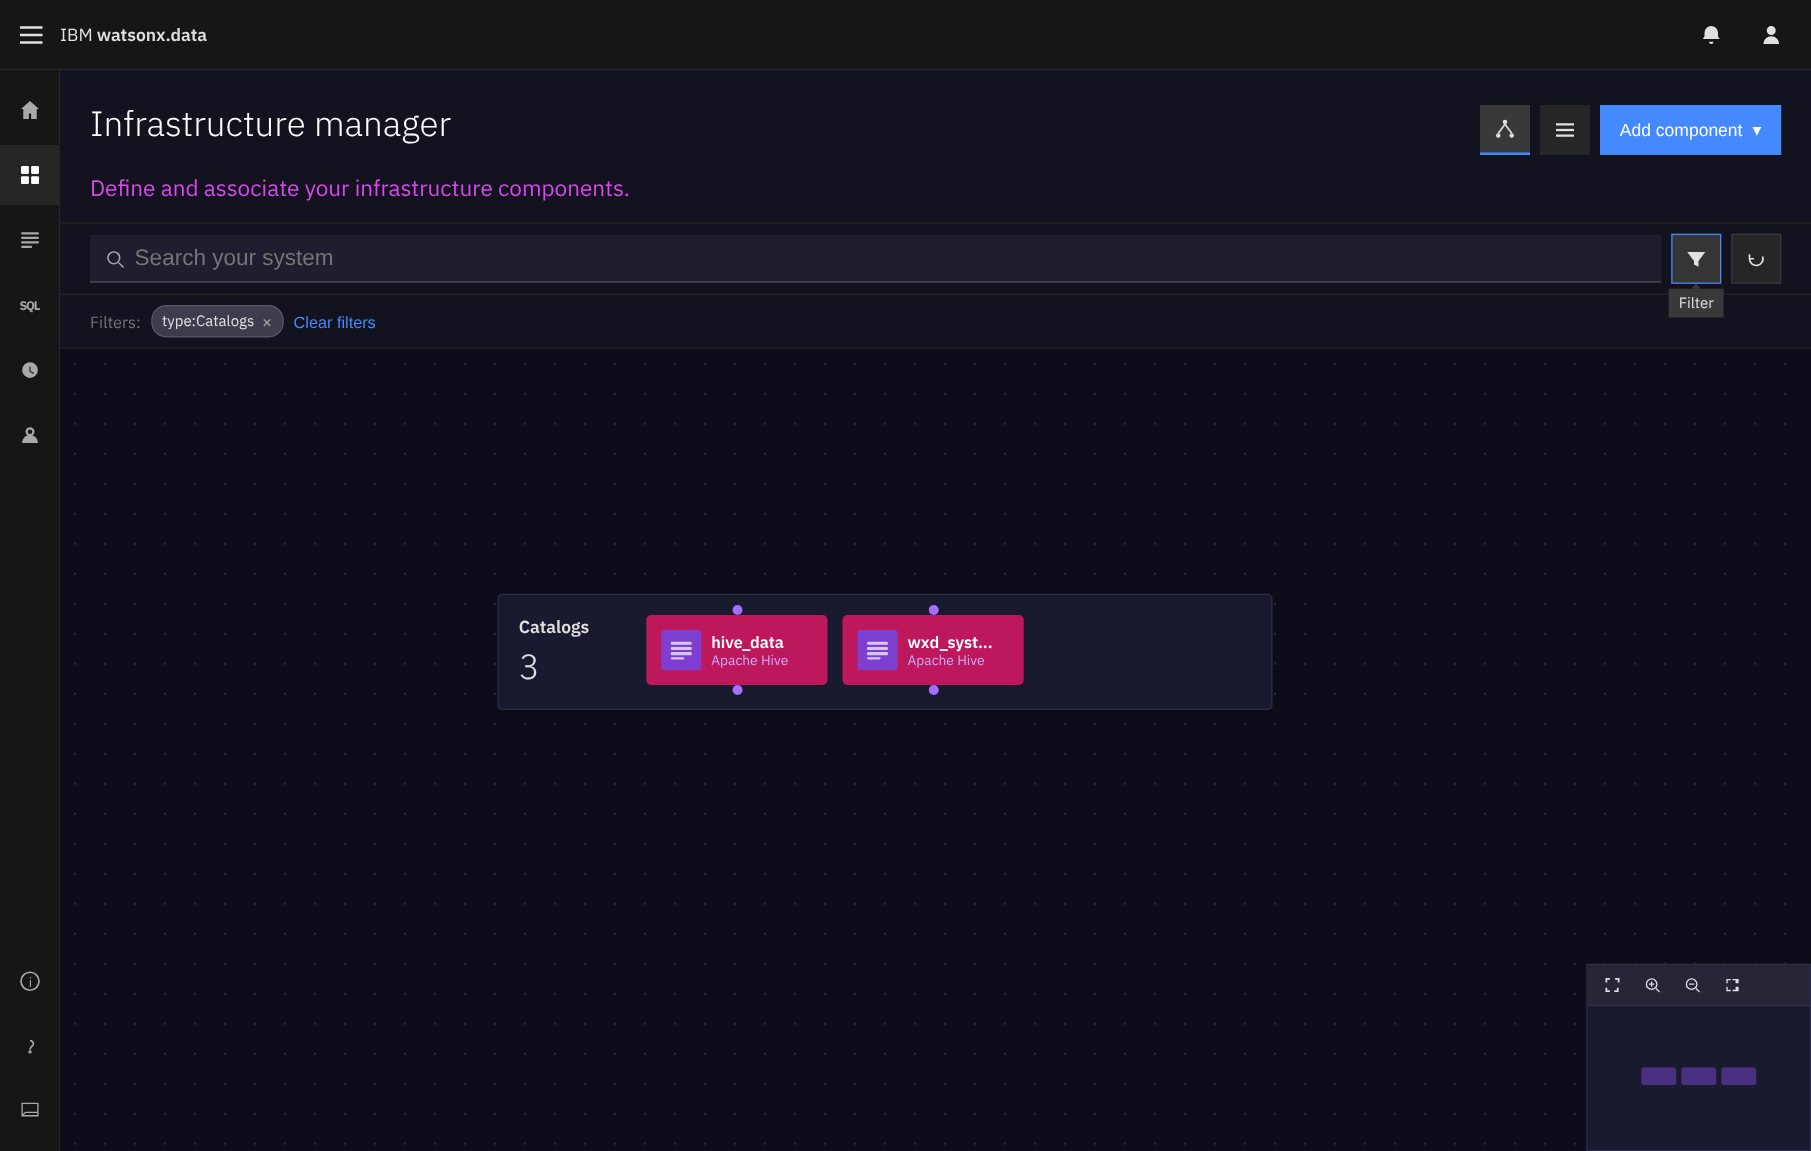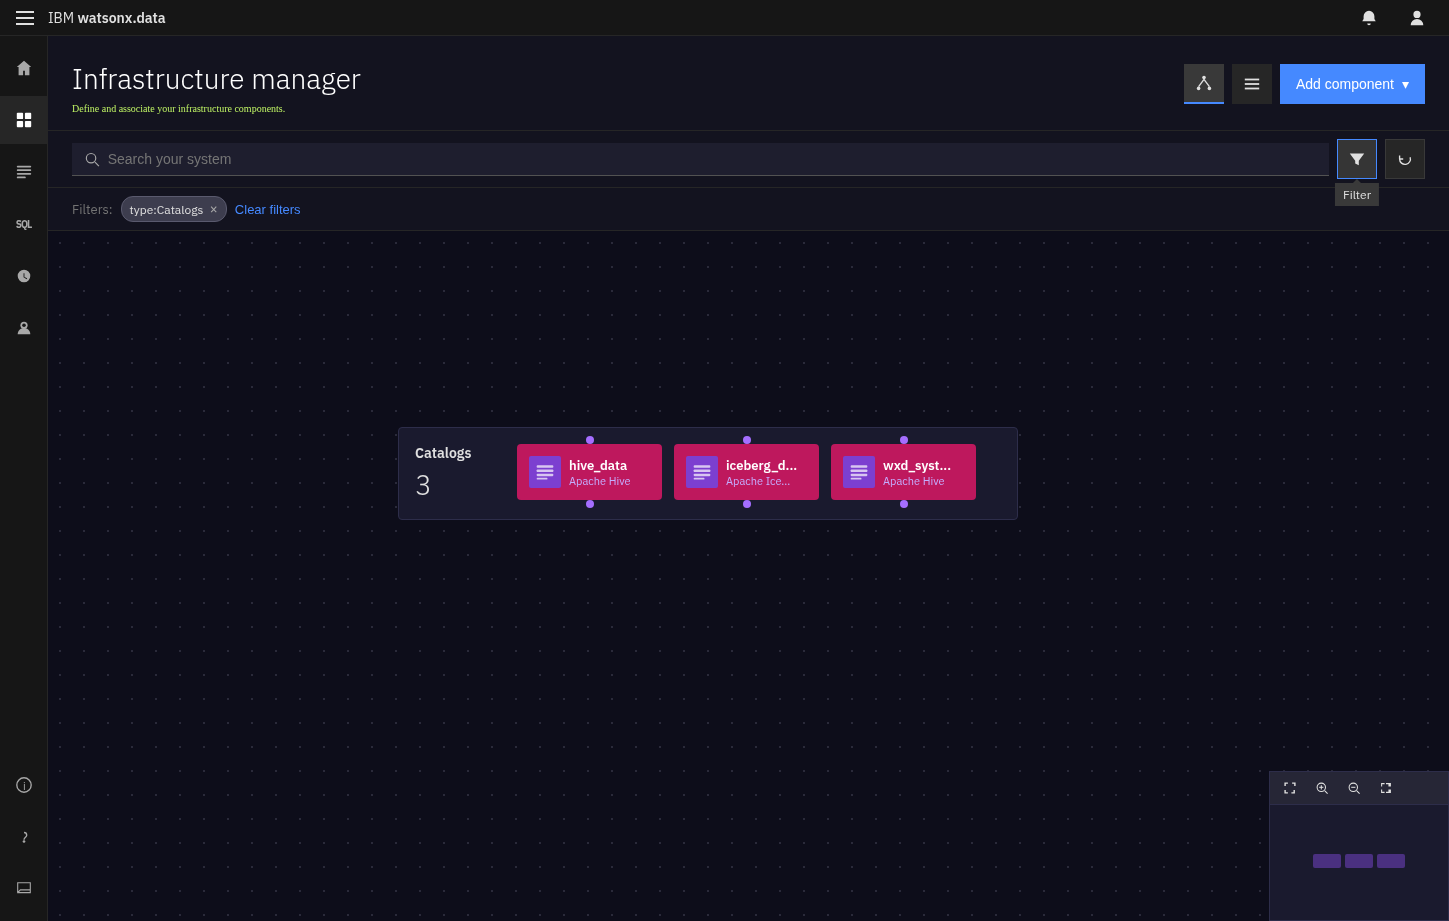--- a/index.html
+++ b/index.html
@@ -9,21 +9,21 @@
       font-family: 'IBM Plex Sans', Arial, sans-serif;
       height: 921px;
       width: 1449px;
       overflow: hidden;
       display: flex;
       flex-direction: column;
     }
 
     
     .top-nav {
-      height: 36px;
+      height: 56px;
       background: #161616;
       display: flex;
       align-items: center;
       justify-content: space-between;
       padding: 0 16px;
       border-bottom: 1px solid #262626;
       flex-shrink: 0;
     }
     .top-nav-left {
       display: flex;
@@ -128,26 +128,25 @@
       background: #13131f;
       border-bottom: 1px solid #262626;
       display: flex;
       align-items: flex-start;
       justify-content: space-between;
     }
     .page-title {
       font-size: 28px;
       font-weight: 300;
       color: #ffffff;
-      margin-bottom: 6px;
+      margin-bottom: 22px;
     }
     .page-subtitle {
-      font-size: 10px;
-      color: #bef264;
-      font-family: Liberation Serif, serif;
+      font-size: 18px;
+      color: #d946ef;
     }
     .header-actions {
       display: flex;
       gap: 8px;
       align-items: center;
       margin-top: 4px;
     }
     .view-btn {
       background: #262626;
       border: none;
@@ -196,21 +195,21 @@
       border-bottom: 1px solid #525252;
       padding: 8px 12px;
       gap: 8px;
       color: #a8a8a8;
     }
     .search-bar input {
       background: none;
       border: none;
       outline: none;
       color: #ffffff;
-      font-size: 14px;
+      font-size: 18px;
       width: 100%;
     }
     .toolbar-icon-btn {
       background: #262626;
       border: 1px solid #393939;
       cursor: pointer;
       color: #e0e0e0;
       width: 40px;
       height: 40px;
       display: flex;
@@ -611,38 +610,20 @@
                 </svg>
               </div>
               <div class="card-info">
                 <div class="card-name">hive_data</div>
                 <div class="card-type">Apache Hive</div>
               </div>
             </div>
             <div class="card-connector-bottom"></div>
           </div>
 
-          <div class="catalog-card">
-            <div class="card-connector-top"></div>
-            <div class="card-content">
-              <div class="card-icon">
-                <svg width="20" height="20" viewBox="0 0 24 24" fill="white">
-                  <rect x="2" y="4" width="20" height="3" rx="1" opacity="0.7"></rect>
-                  <rect x="2" y="9" width="20" height="3" rx="1" opacity="0.7"></rect>
-                  <rect x="2" y="14" width="20" height="3" rx="1" opacity="0.7"></rect>
-                  <rect x="2" y="19" width="13" height="2" rx="1" opacity="0.7"></rect>
-                </svg>
-              </div>
-              <div class="card-info">
-                <div class="card-name">iceberg_d...</div>
-                <div class="card-type">Apache Ice...</div>
-              </div>
-            </div>
-            <div class="card-connector-bottom"></div>
-          </div>
 
           <div class="catalog-card">
             <div class="card-connector-top"></div>
             <div class="card-content">
               <div class="card-icon">
                 <svg width="20" height="20" viewBox="0 0 24 24" fill="white">
                   <rect x="2" y="4" width="20" height="3" rx="1" opacity="0.7"></rect>
                   <rect x="2" y="9" width="20" height="3" rx="1" opacity="0.7"></rect>
                   <rect x="2" y="14" width="20" height="3" rx="1" opacity="0.7"></rect>
                   <rect x="2" y="19" width="13" height="2" rx="1" opacity="0.7"></rect>

